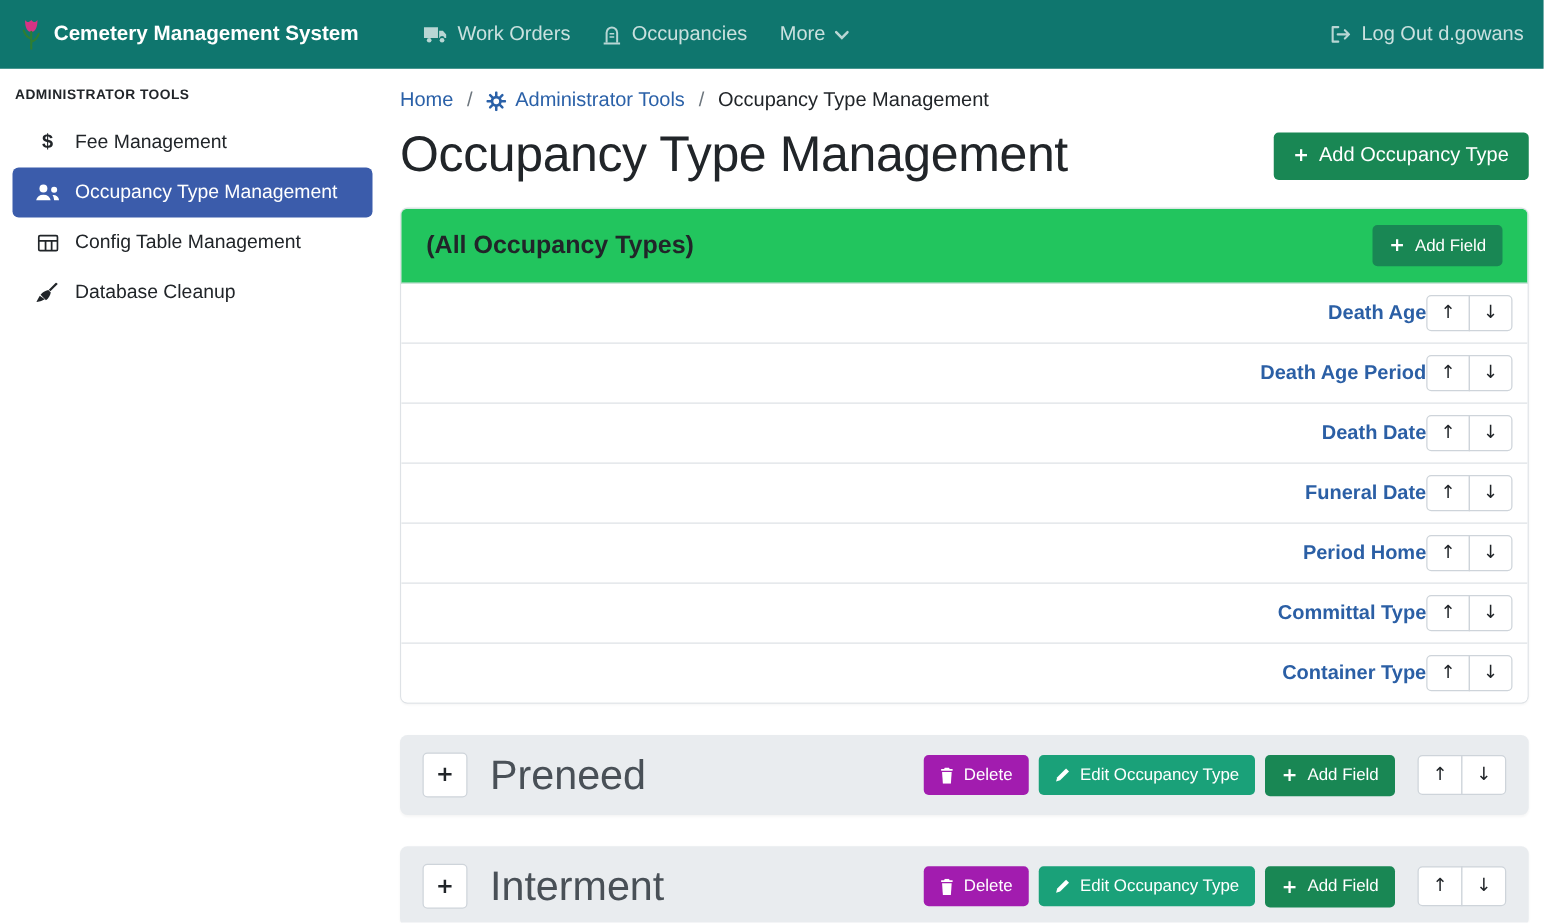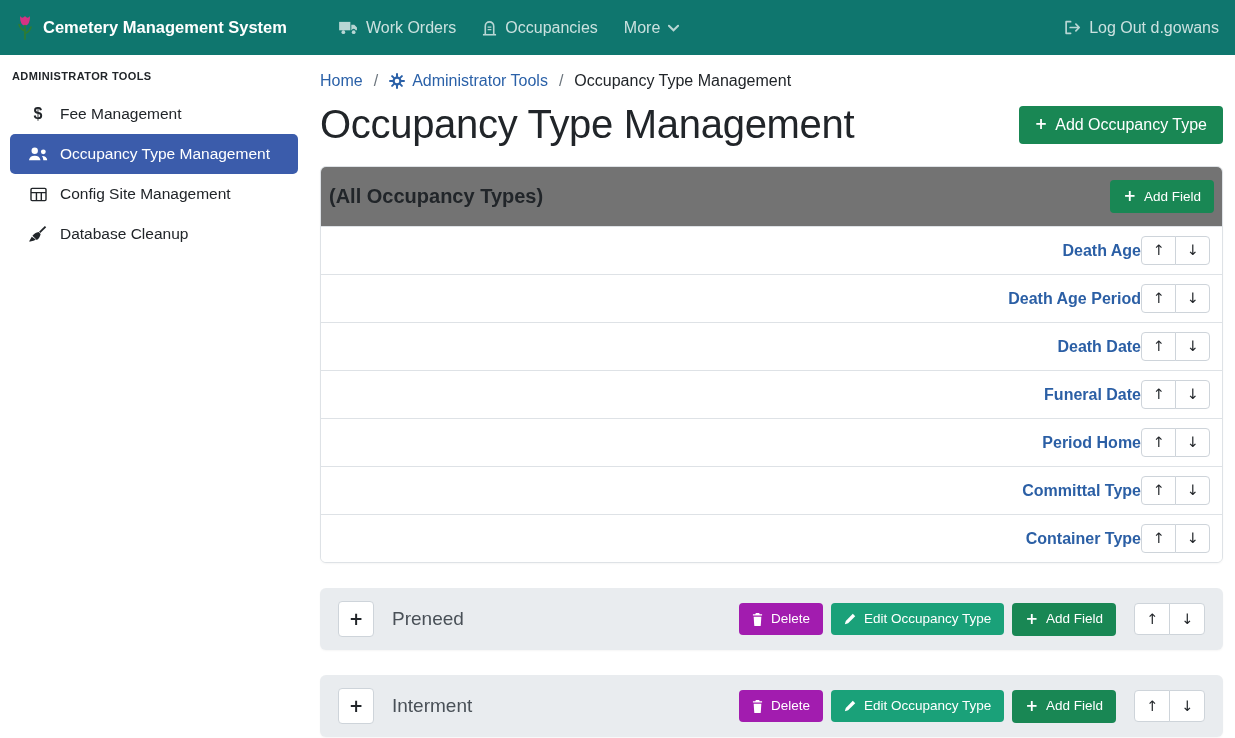--- a/index.html
+++ b/index.html
@@ -66,21 +66,21 @@
   .btn-sm { font-size: 13.5px; padding: 9px 13px; }
   .plus-ic { font-weight: 700; font-size: 15px; font-family: "DejaVu Sans", sans-serif; }
   .btn-ic { display: flex; align-items: center; }
 
   
   .card {
     margin-top: 19px; border: 1px solid #dee2e6; border-radius: 6px;
     background: #fff; box-shadow: 0 1px 2px rgba(0,0,0,.04); overflow: hidden;
   }
   .card-header {
-    background: #737373; padding: 13px 8px; display: flex;
+    background: #22c55e; padding: 13px 20px; display: flex;
     justify-content: space-between; align-items: center; border-bottom: 1px solid #dee2e6;
   }
   .card-title { font-size: 20px; font-weight: 600; color: #212529; }
 
   .field-row {
     display: flex; justify-content: flex-end; align-items: center;
     padding: 9px 12px 9px 13px; border-top: 1px solid #dee2e6; background: #fff;
   }
   .field-row:first-of-type { border-top: none; }
   .field-link { color: #2b5fa5; font-weight: 700; font-size: 16px; text-decoration: none; }
@@ -101,21 +101,21 @@
     margin-top: 25px; background: #e9ecef; border-radius: 6px;
     padding: 13px 18px; display: flex; align-items: center; gap: 8px;
     box-shadow: 0 1px 2px rgba(0,0,0,.04);
   }
   .expand-btn {
     width: 36px; height: 36px; background: #fff; border: 1px solid #ced4da;
     border-radius: 4px; display: inline-flex; align-items: center; justify-content: center;
     font-size: 17px; font-weight: 700; color: #212529; font-family: "DejaVu Sans", sans-serif;
     margin-right: 10px;
   }
-  .section-title { font-size: 19px; font-weight: 500; color: #495057; margin-right: auto; }
+  .section-title { font-size: 33px; font-weight: 500; color: #495057; margin-right: auto; }
   .type-section .btn-group { margin-left: 10px; }
 </style>
 </head>
 <body>
 
 <nav class="navbar" data-interactable="false">
   <span class="brand-icon" data-interactable="false">
     <svg width="18" height="27" viewBox="0 0 18 27">
       <path d="M4 2 C4 8.5 6 11.5 9 11.5 C12 11.5 14 8.5 14 2 C12.2 4.2 11 4.2 9 2 C7 4.2 5.8 4.2 4 2 Z" fill="#d63384"></path>
       <path d="M9 11.5 L9 25 M9 17 C6 16 4 13.5 3 10.5 M9 19.5 C12 18.5 14 16 15 13" stroke="#2e7d32" stroke-width="1.7" fill="none" stroke-linecap="round"></path>
@@ -189,21 +189,21 @@
     </a>
 
 
     <a class="side-item" href="#" data-interactable="true">
       <span class="side-ic" data-interactable="false">
         <svg width="17" height="15" viewBox="0 0 18 16" fill="none" stroke="currentColor" stroke-width="1.5">
             <rect x="1" y="1.5" width="16" height="13" rx="1.2"></rect>
             <path d="M1 6h16M6.8 6v8.5M12 6v8.5"></path>
           </svg>
       </span>
-      <span data-interactable="false">Config Site Management</span>
+      <span data-interactable="false">Config Table Management</span>
     </a>
 
     <a class="side-item" href="#" data-interactable="true">
       <span class="side-ic" data-interactable="false">
         <svg width="18" height="16" viewBox="0 0 19 17" fill="currentColor">
             <path d="M18.2 1.3 12 7.5l-1.4-1.4L16.8 0z"></path>
             <path d="M10.2 6.3C7.5 6.8 5.2 8.2 3.6 10.4l4.6 4.6c2.2-1.6 3.6-3.9 4.1-6.6z"></path>
             <path d="M2.9 11.3 0 16.6s3.8-.1 7.2-2.3z"></path>
           </svg>
       </span>

